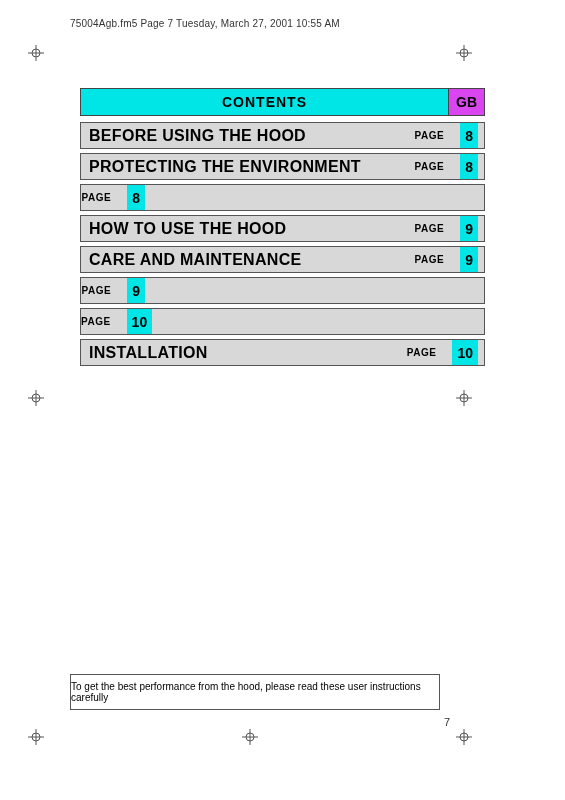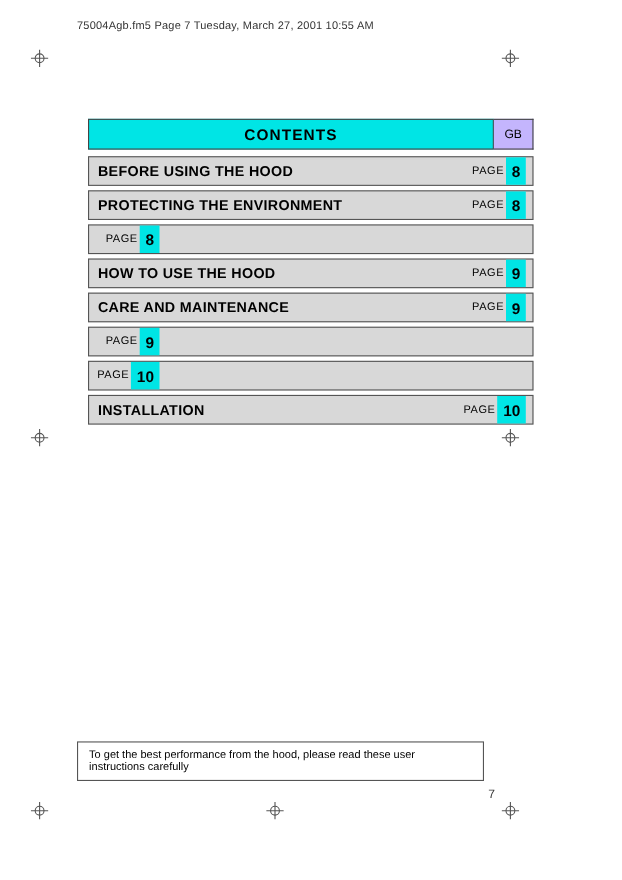--- a/index.html
+++ b/index.html
@@ -57,44 +57,43 @@
       right: 80px;
       width: 405px;
     }
 
     
     .contents-header {
       display: flex;
       width: 100%;
       height: 28px;
       margin-bottom: 6px;
-      margin-top: 20px;
     }
 
     .contents-title {
       background: #00e5e5;
       flex: 1;
       display: flex;
       align-items: center;
       justify-content: center;
       font-weight: 900;
       font-size: 14px;
       letter-spacing: 1px;
       color: #000;
       border: 1.5px solid #444;
     }
 
     .contents-gb {
-      background: #c4b5fd;
+      background: #d946ef;
       width: 36px;
       display: flex;
       align-items: center;
       justify-content: center;
-      font-weight: 400;
-      font-size: 11px;
+      font-weight: 700;
+      font-size: 14px;
       color: #000;
       border: 1.5px solid #444;
       border-left: none;
     }
 
     
     .toc-row {
       display: flex;
       width: 100%;
       height: 27px;
@@ -102,61 +101,61 @@
       border: 1.5px solid #555;
       background: #d8d8d8;
     }
 
     .toc-label {
       flex: 1;
       display: flex;
       align-items: center;
       padding-left: 8px;
       font-weight: 900;
-      font-size: 13px;
+      font-size: 16px;
       color: #000;
       letter-spacing: 0.3px;
     }
 
     .toc-page {
       display: flex;
       align-items: center;
       justify-content: flex-end;
       padding-right: 6px;
       font-size: 11px;
       color: #000;
       white-space: nowrap;
       min-width: 70px;
     }
 
     .toc-page .page-word {
       font-size: 10px;
-      font-weight: normal;
-      margin-right: 2px;
+      font-weight: bold;
+      margin-right: 16px;
       letter-spacing: 0.5px;
     }
 
     .toc-page .page-num {
       font-weight: 900;
       font-size: 14px;
       background: #00e5e5;
       padding: 0 5px;
       height: 100%;
       display: flex;
       align-items: center;
     }
 
     
     .bottom-note {
       position: absolute;
       bottom: 90px;
       left: 70px;
       right: 60px;
       border: 1.5px solid #555;
-      padding: 6px 10px;
+      padding: 6px 0;
       font-size: 10px;
       color: #000;
       background: #fff;
     }
 
     
     .page-number {
       position: absolute;
       bottom: 72px;
       right: 50px;

